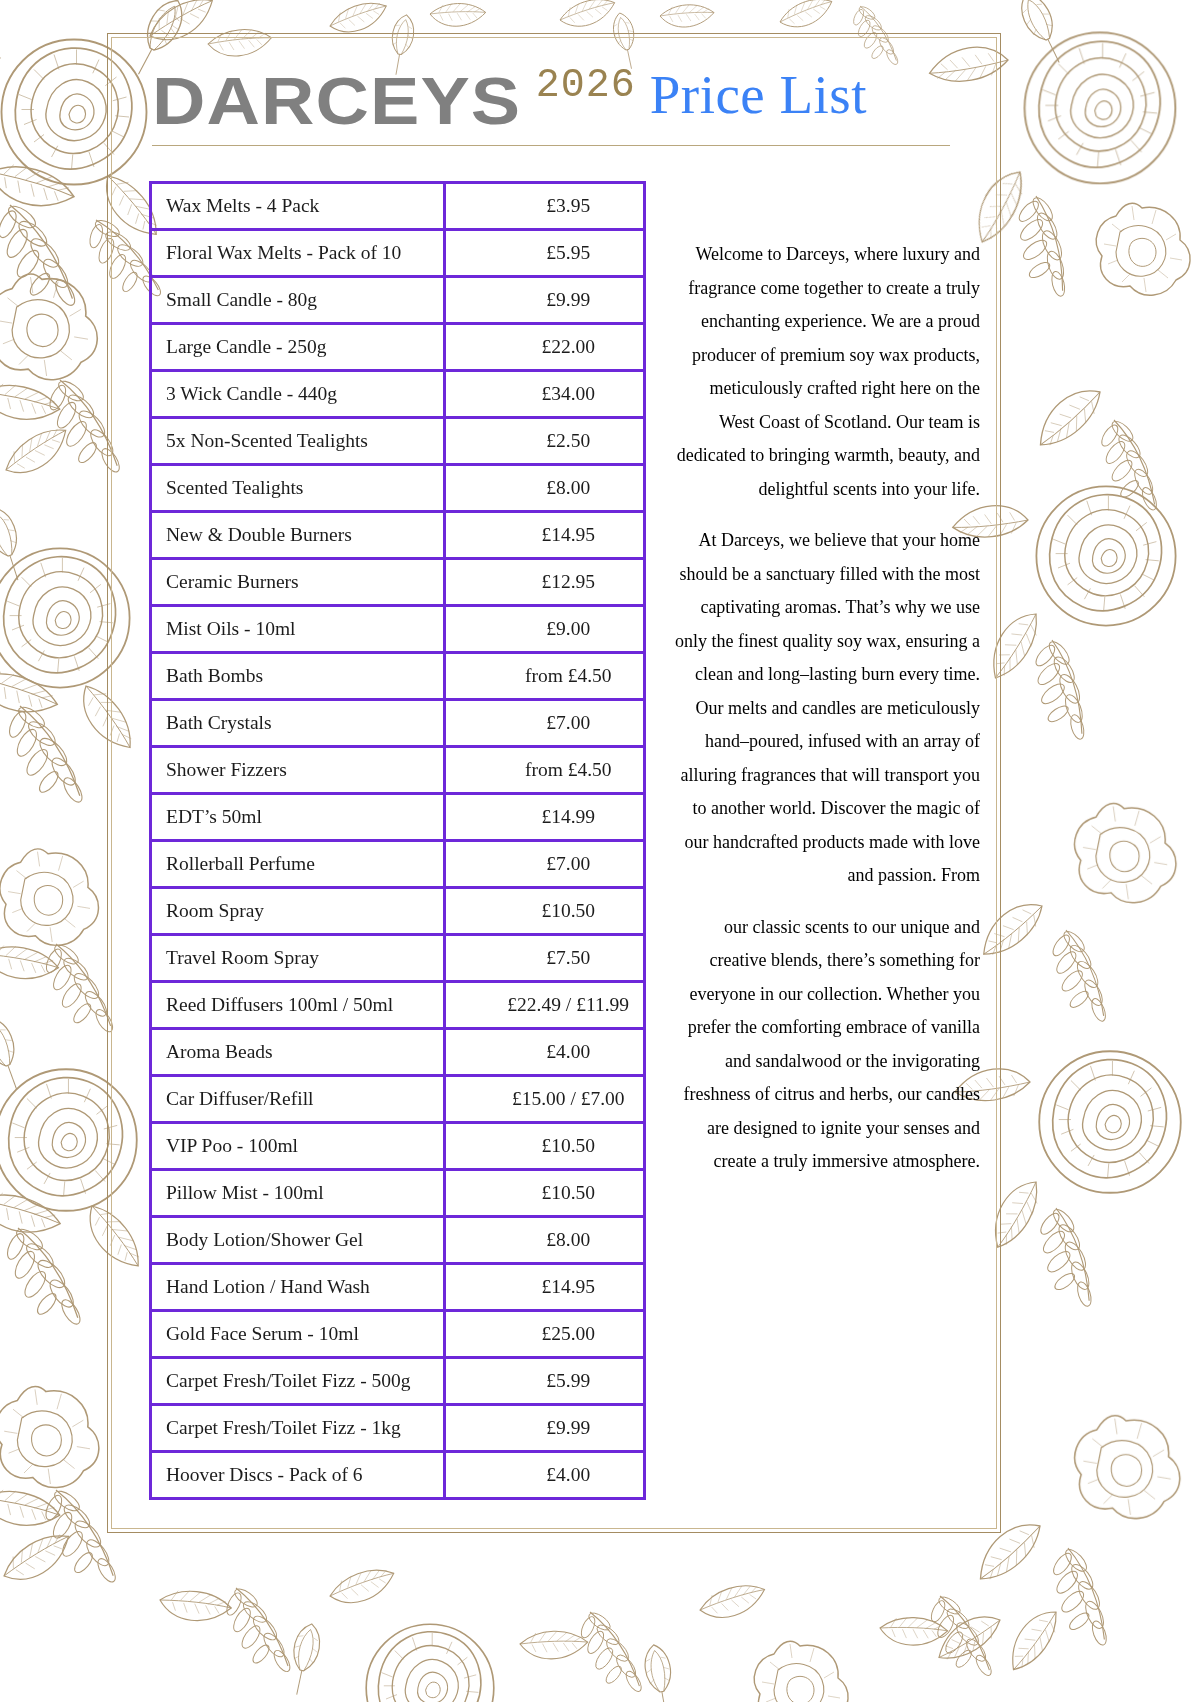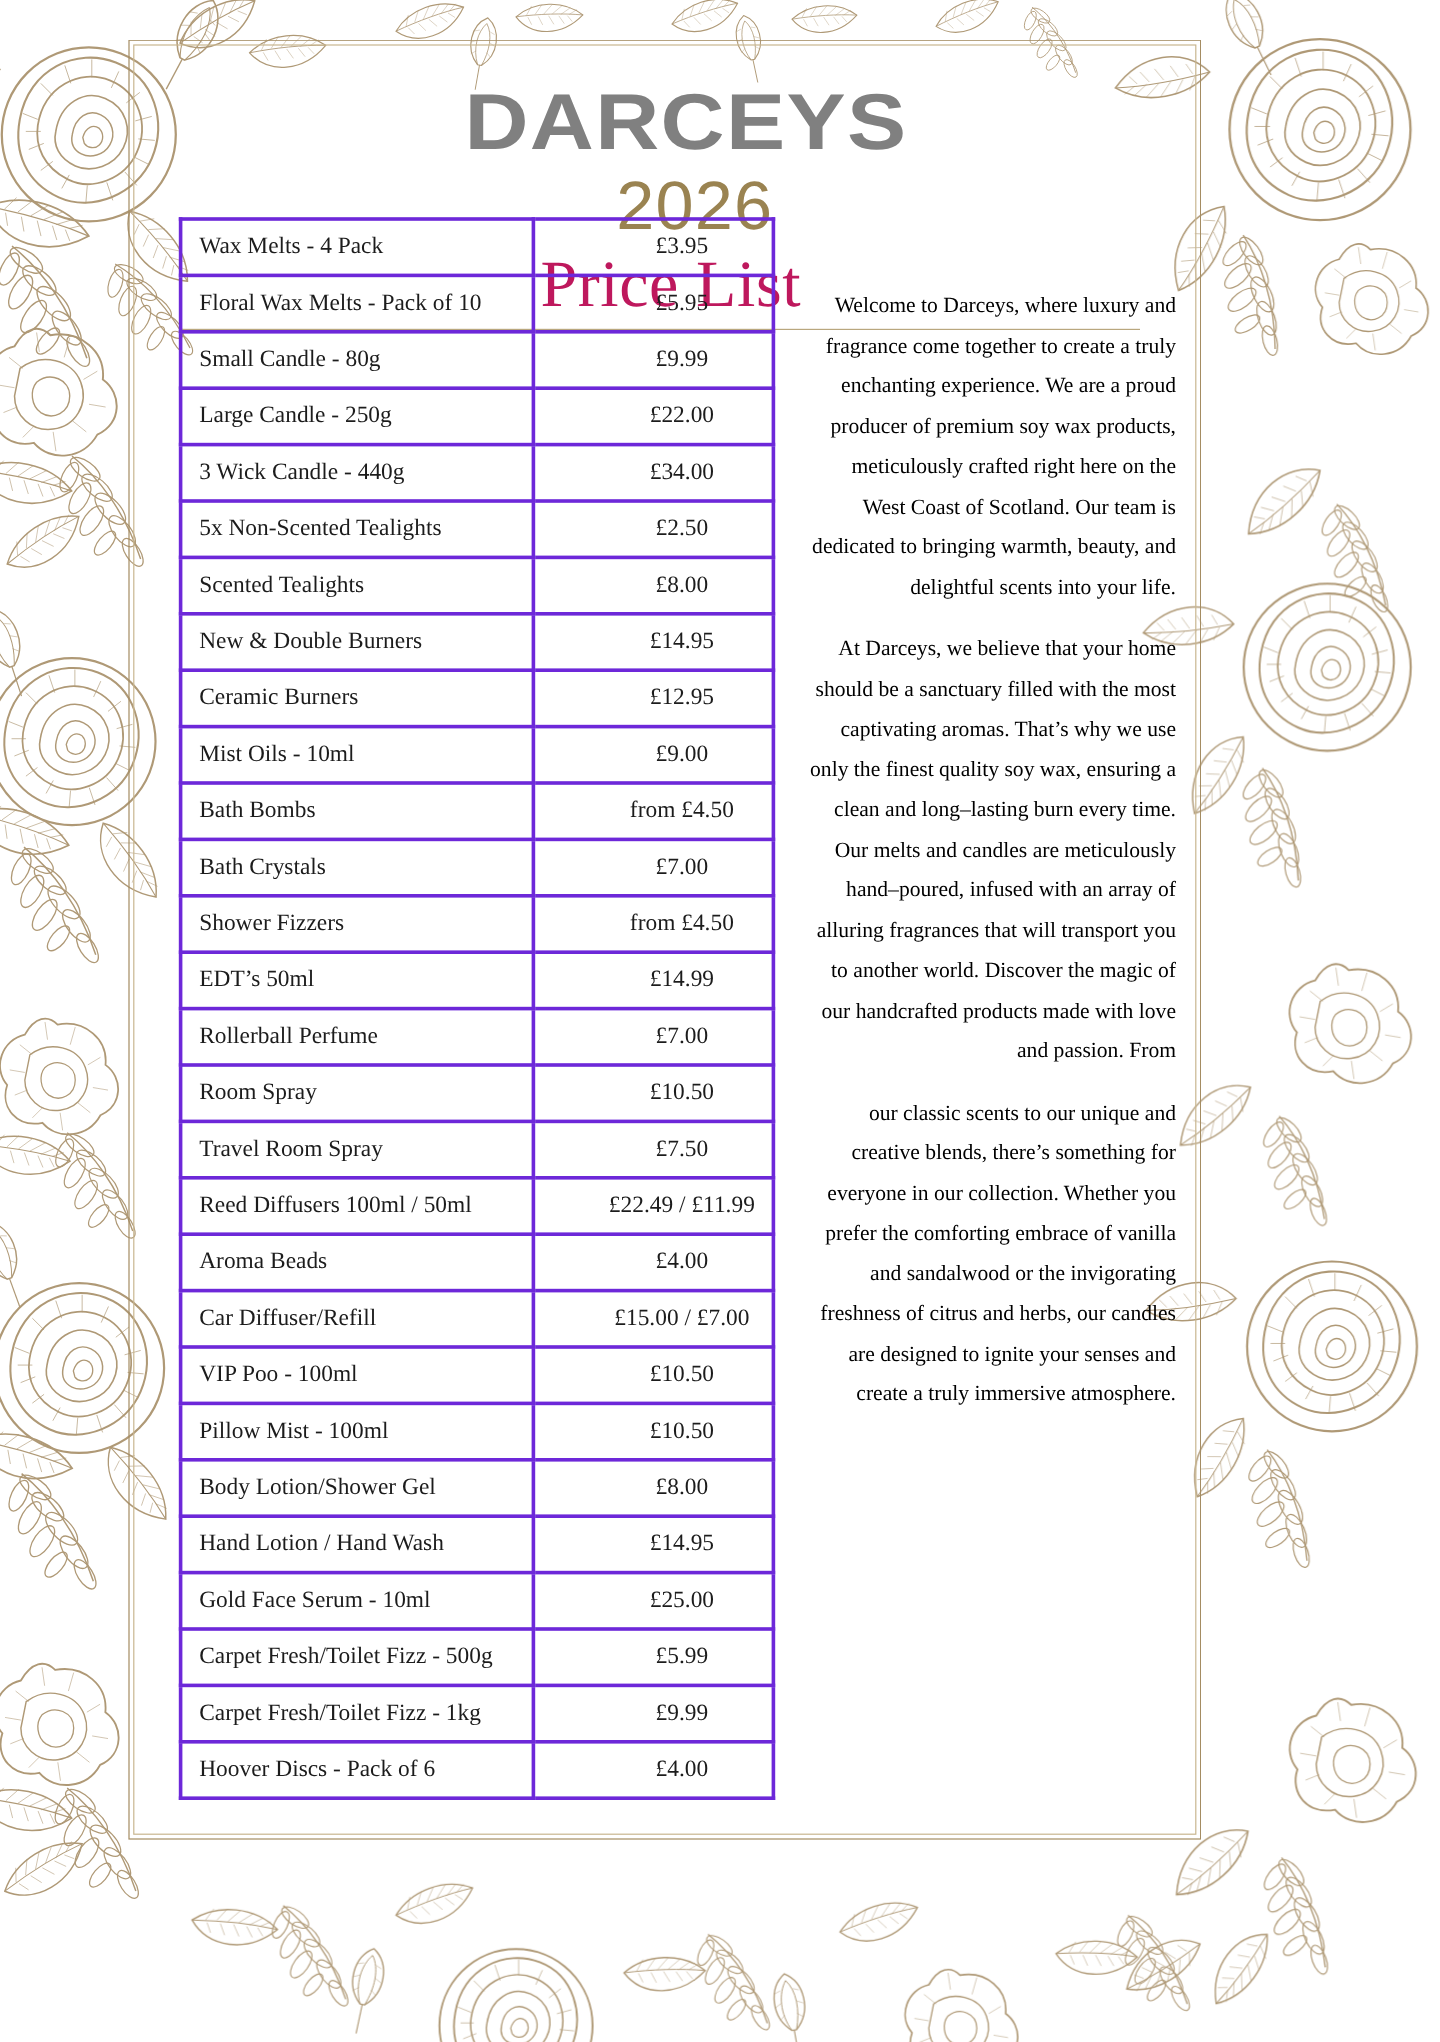--- a/index.html
+++ b/index.html
@@ -17,33 +17,33 @@
     border:1px solid #a48c62;box-sizing:border-box;z-index:2;
   }
   #frame::after{
     content:"";position:absolute;left:3px;top:3px;right:3px;bottom:3px;
     border:1px solid #c9b68f;
   }
   
   #content{position:absolute;left:107px;top:33px;width:894px;height:1500px;z-index:3;}
   
   .header{position:absolute;left:45px;top:30px;width:800px;}
-  .logo-row{display:flex;align-items:center;white-space:nowrap;flex-direction:column;}
+  .logo-row{display:flex;align-items:flex-start;white-space:nowrap;}
   .logo-darceys{
     font-family:"Liberation Sans", sans-serif;
     font-size:66px;font-weight:bold;color:#808080;
     letter-spacing:1px;transform:scaleX(1.12);transform-origin:left center;
   }
   .logo-year{
-    font-family:Liberation Sans, sans-serif;
-    font-size:57px;color:#9a8351;margin-left:54px;letter-spacing:1px;
+    font-family:Liberation Mono, monospace;
+    font-size:40px;color:#9a8351;margin-left:54px;letter-spacing:1px;
   }
   .logo-pricelist{
     font-family:"Liberation Serif", serif;
-    font-size:55px;color:#be185d;margin-left:14px;letter-spacing:0.5px;
+    font-size:55px;color:#3b82f6;margin-left:14px;letter-spacing:0.5px;
   }
   .header-rule{
     margin-top:6px;width:798px;height:1px;background:#b9a77e;
   }
   
   #price-table{
     position:absolute;left:42px;top:148px;width:497px;
     border-collapse:collapse;
   }
   #price-table td{

